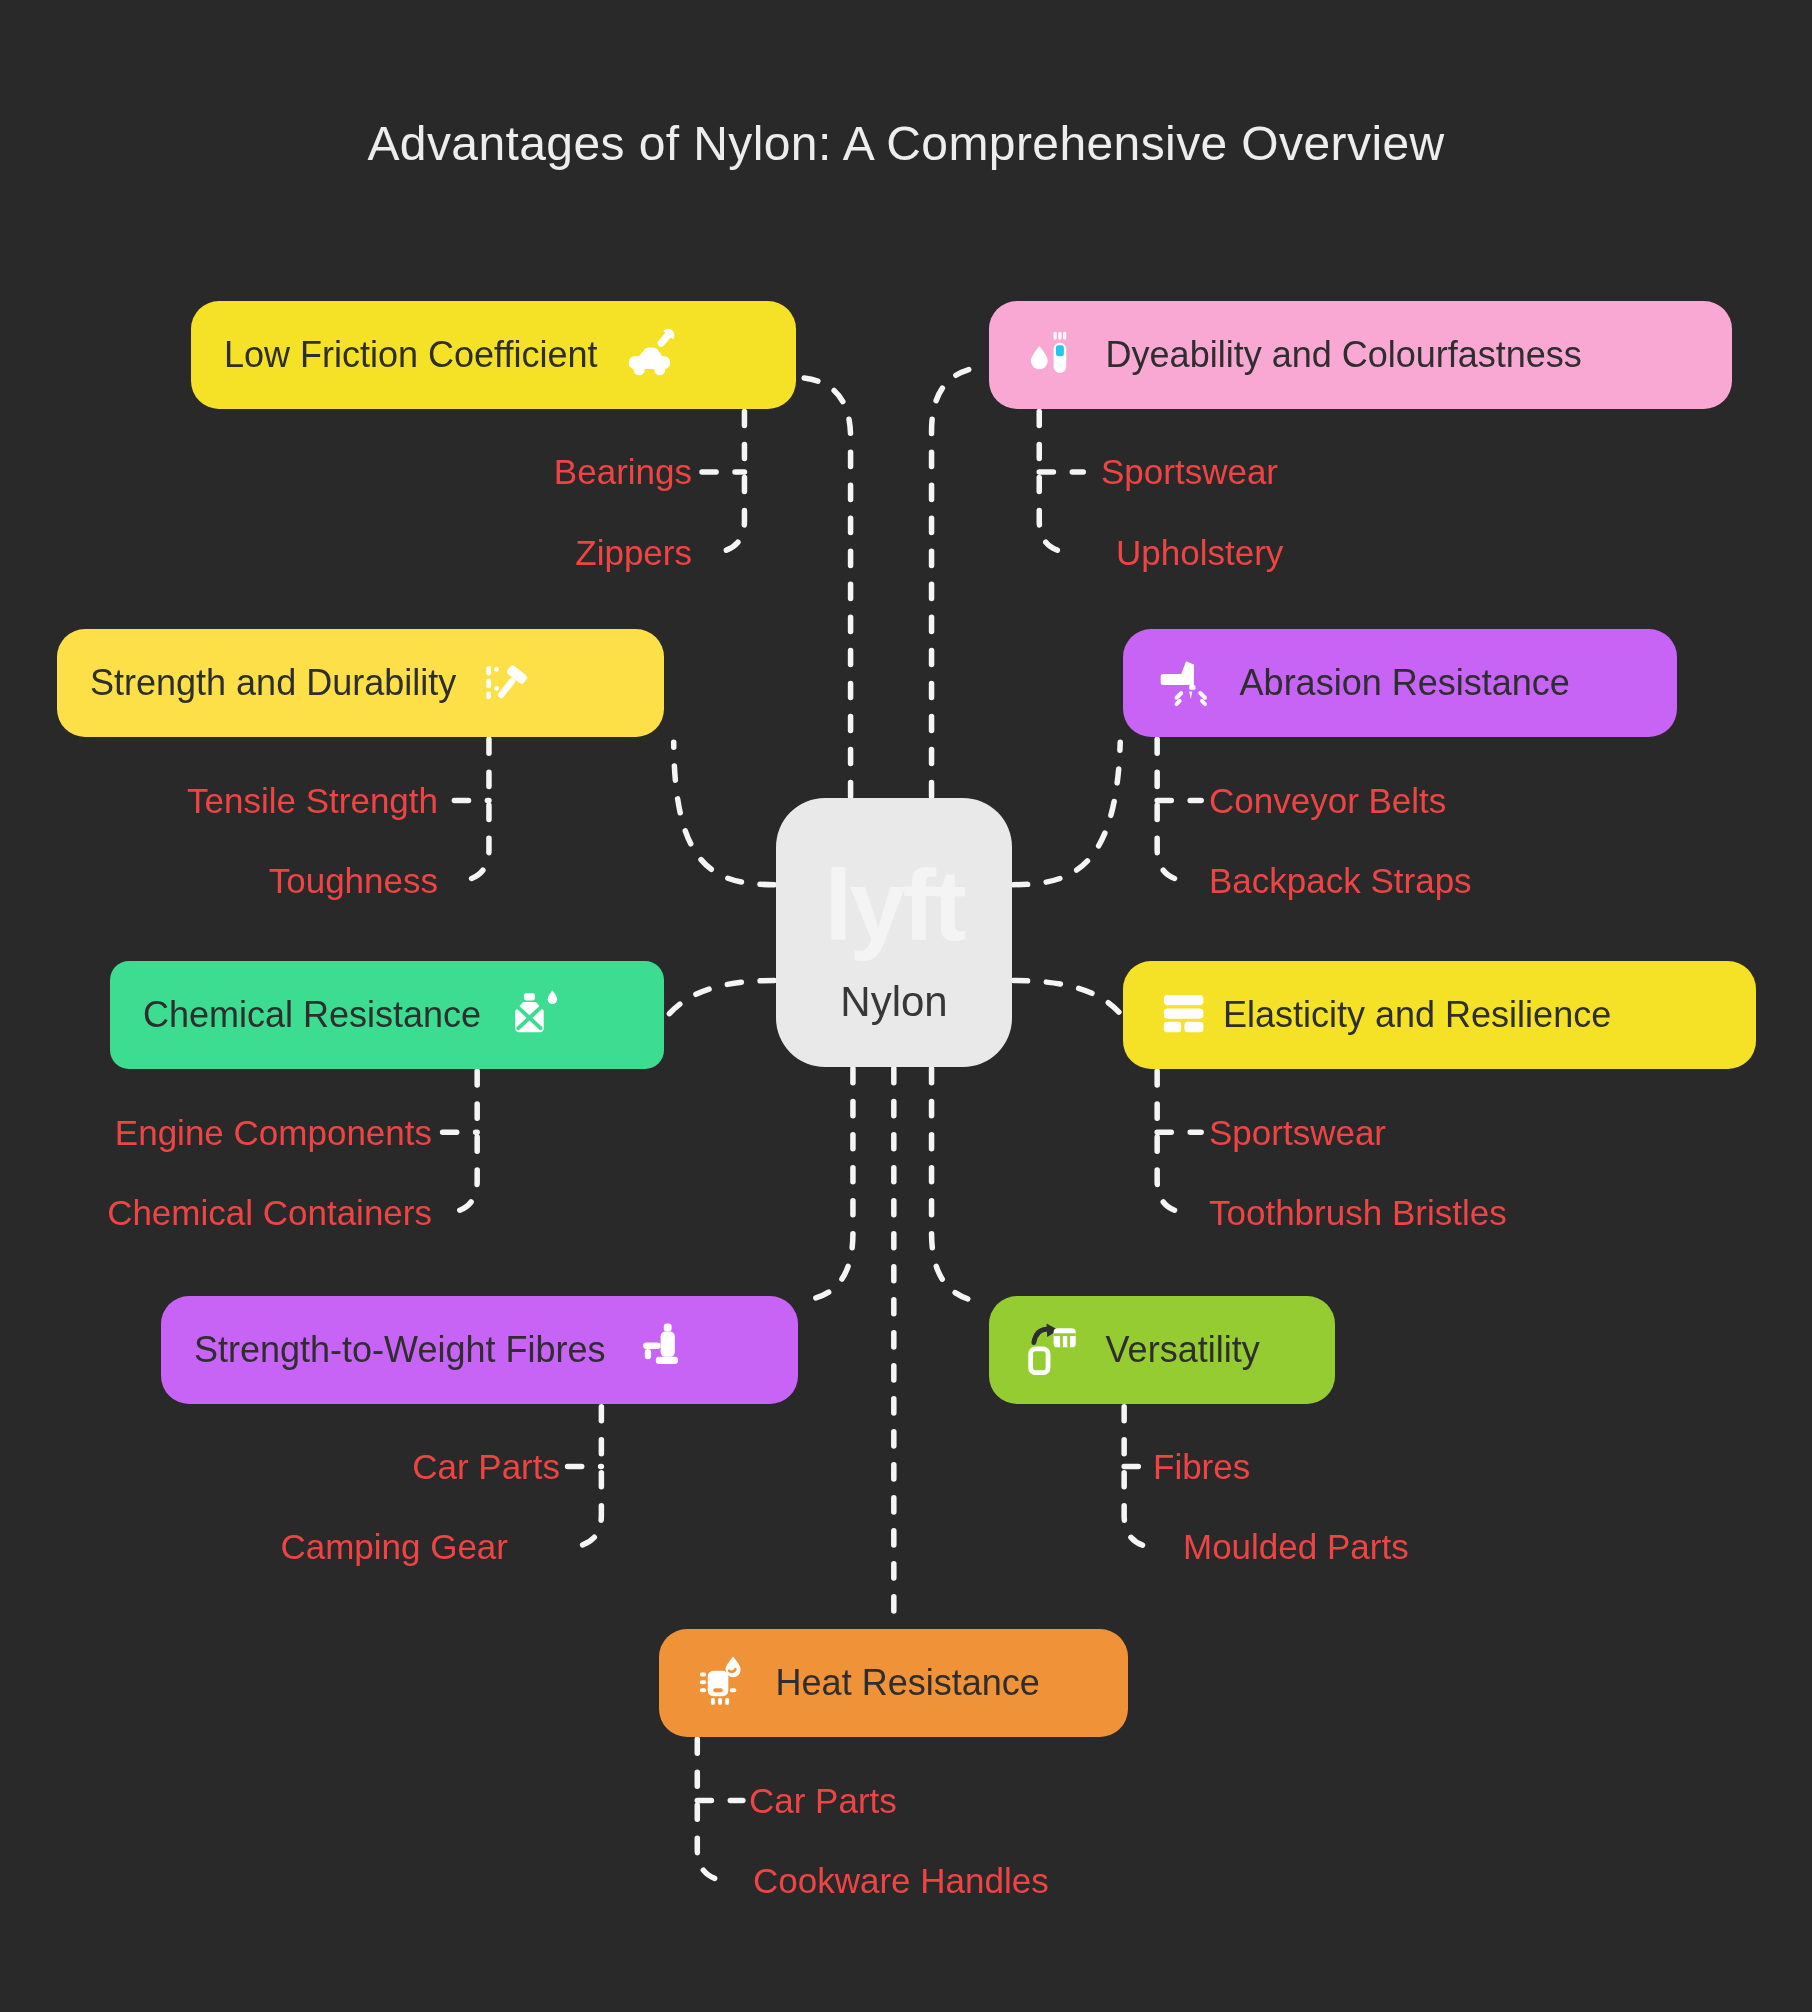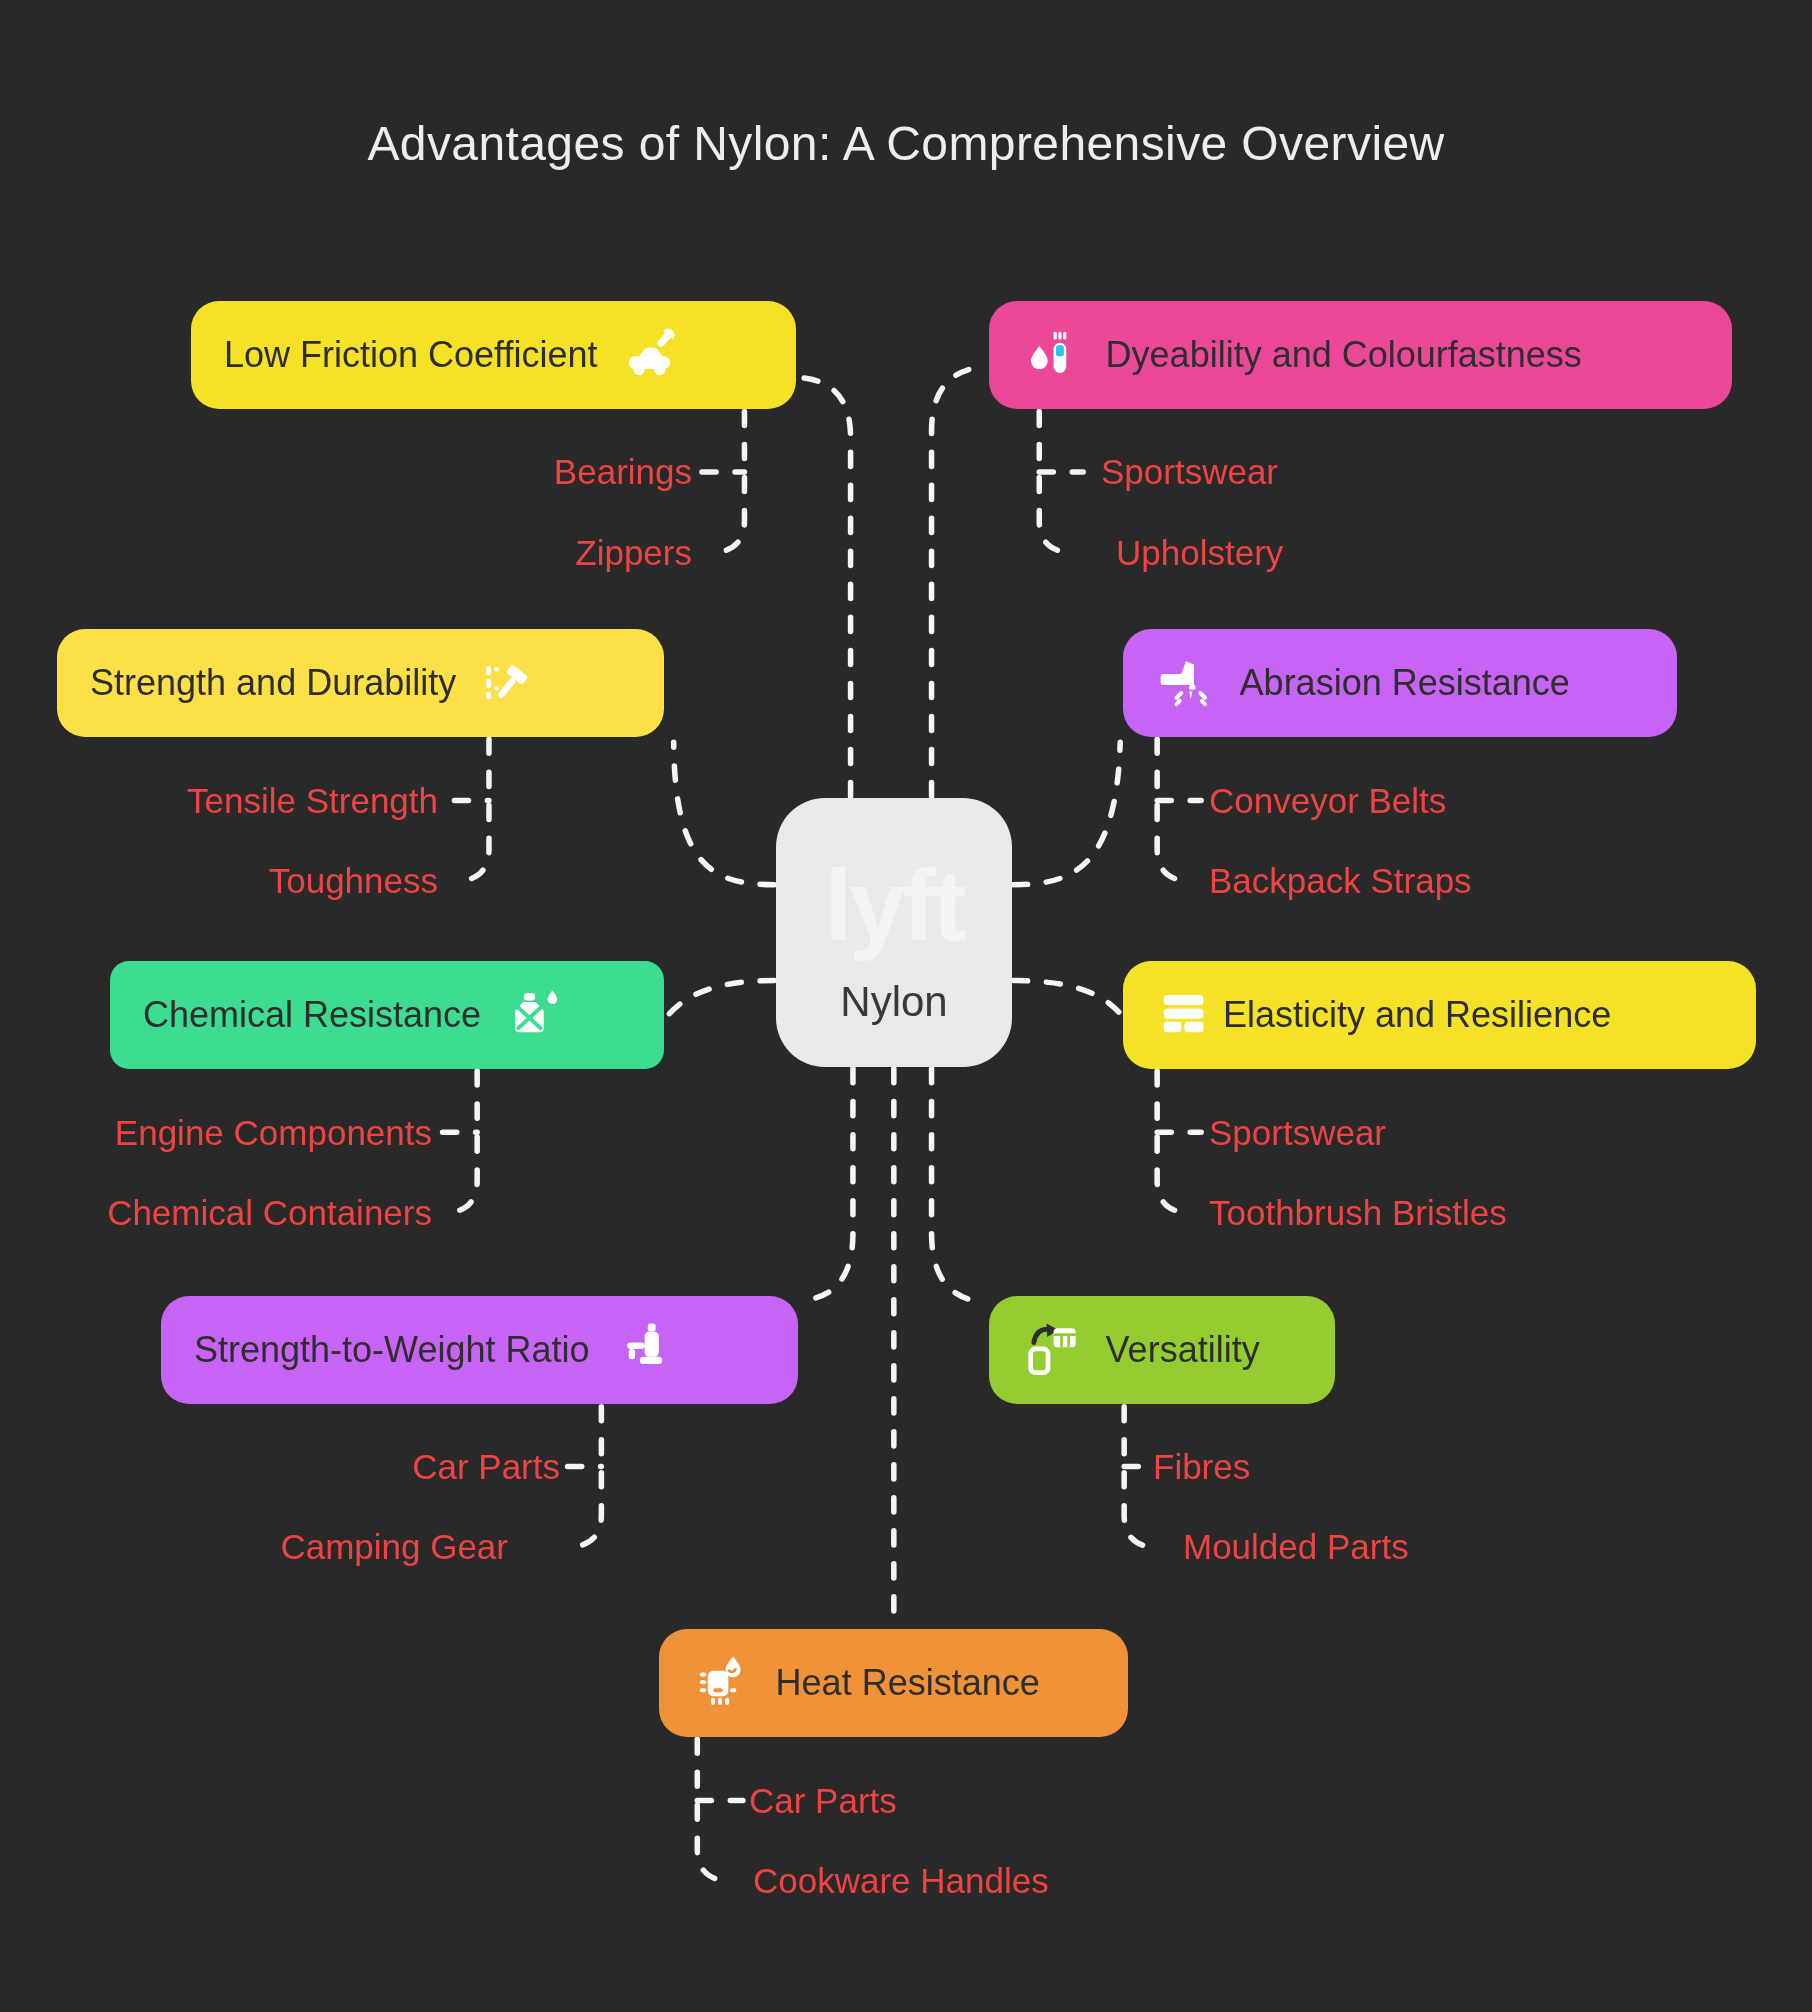--- a/index.html
+++ b/index.html
@@ -14,21 +14,21 @@
   svg.connectors{position:absolute;left:0;top:0;}
   svg.connectors path{fill:none;stroke:#f5f5f5;stroke-width:7;stroke-linecap:round;stroke-dasharray:18 24;}
   .node{
     position:absolute;height:108px;border-radius:28px;display:flex;align-items:center;
     padding:0 33px;gap:23.6px;box-sizing:border-box;white-space:nowrap;
   }
   .node .lbl{font-size:36px;color:#2e2e2e;font-weight:500;}
   .node.icon-right{justify-content:flex-start;}
   .node .ic{flex:0 0 auto;display:flex;align-items:center;}
   .c-yellow{background:#f5e125;}
-  .c-cyan{background:#ec4899;}
+  .c-cyan{background:#f9a8d4;}
   .c-violet{background:#fde047;}
   .c-magenta{background:#c763f5;}
   .c-green{background:#3cdd91;}
   .c-lime{background:#95cc32;}
   .c-orange{background:#f09237;}
   .center-node{
     position:absolute;left:776px;top:798px;width:236px;height:269px;border-radius:49px;
     background:#e9e9e9;display:flex;flex-direction:column;align-items:center;justify-content:flex-end;
   }
   .center-logo{
@@ -163,21 +163,21 @@
         <rect x="8" y="10" width="50" height="13" rx="5"></rect>
         <rect x="8" y="27" width="50" height="13" rx="5"></rect>
         <rect x="8" y="44" width="22" height="13" rx="4"></rect>
         <rect x="34" y="44" width="24" height="13" rx="4"></rect>
       </svg>
     </span>
     <span class="lbl">Elasticity and Resilience</span>
   </div>
 
   <div class="node icon-right c-magenta" style="left:161px;top:1296px;width:637px;">
-    <span class="lbl">Strength-to-Weight Ratio</span>
+    <span class="lbl">Strength-to-Weight Fibres</span>
     <span class="ic">
       <svg width="60" height="57" viewBox="0 0 72 72" fill="#fff">
         <rect x="42" y="2" width="10" height="10" rx="4"></rect>
         <rect x="38" y="12" width="18" height="32" rx="6"></rect>
         <rect x="16" y="26" width="22" height="8" rx="4"></rect>
         <rect x="18" y="34" width="8" height="13" rx="4"></rect>
         <rect x="32" y="44" width="28" height="9" rx="4"></rect>
       </svg>
     </span>
   </div>

